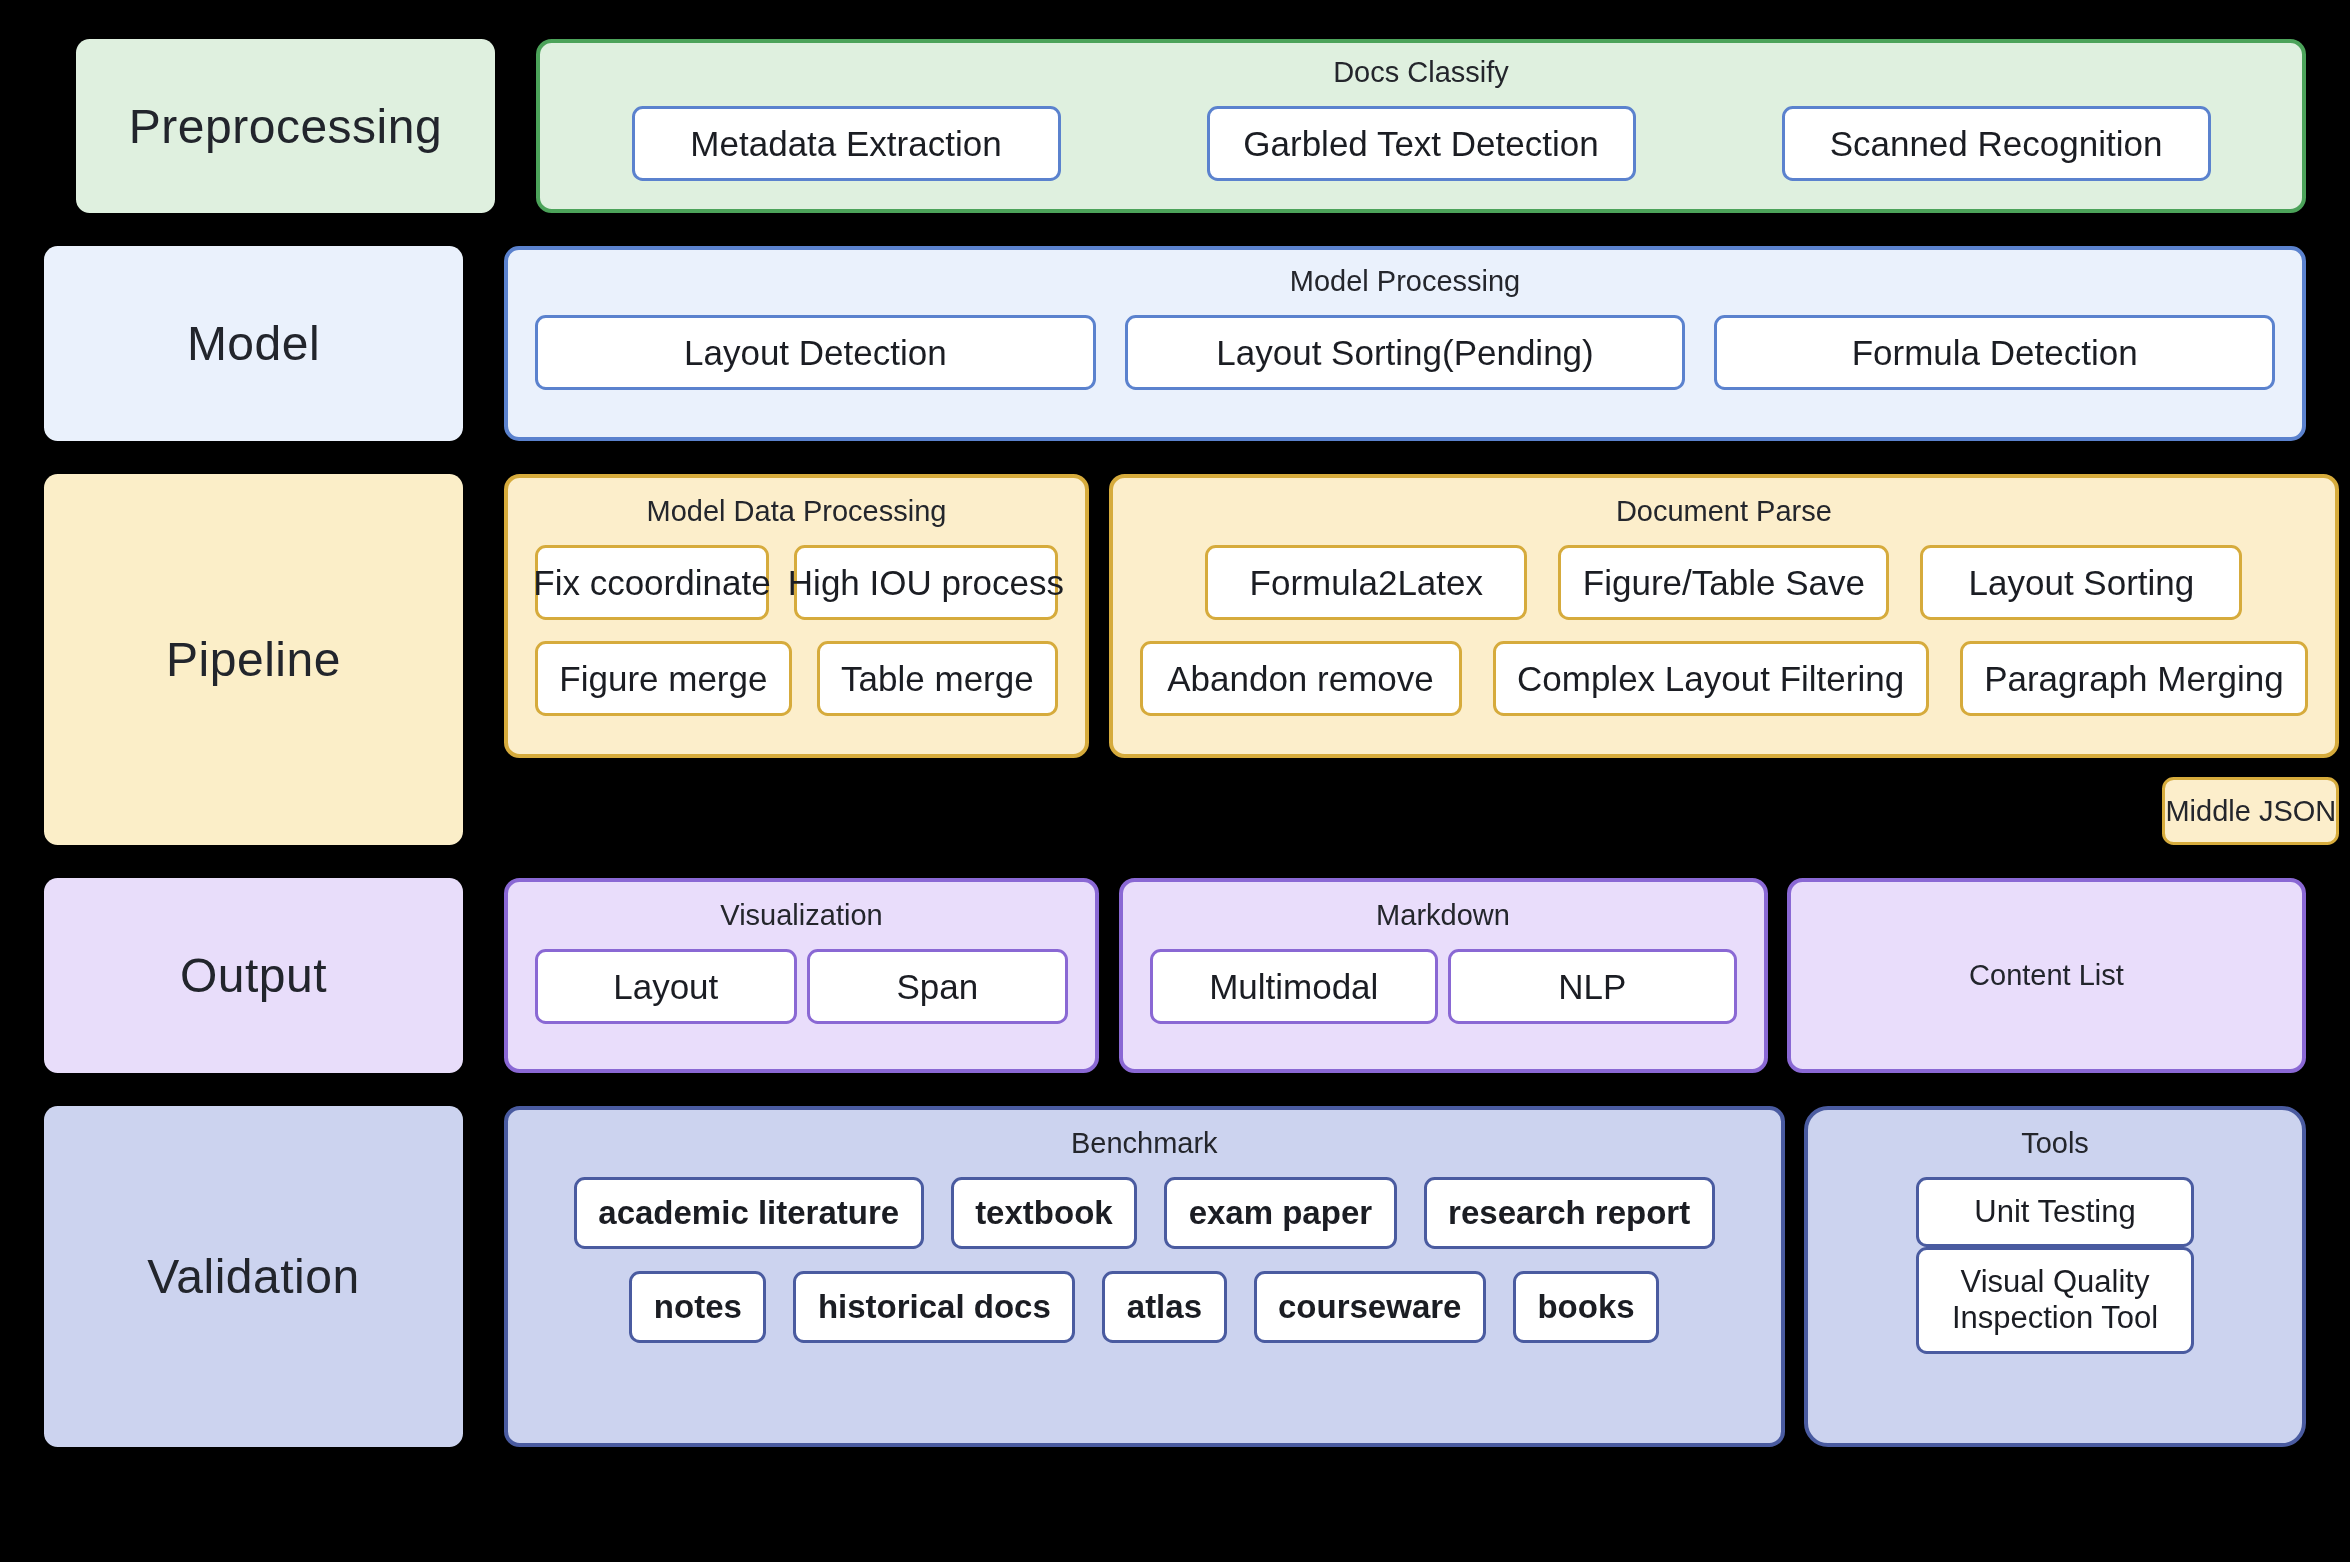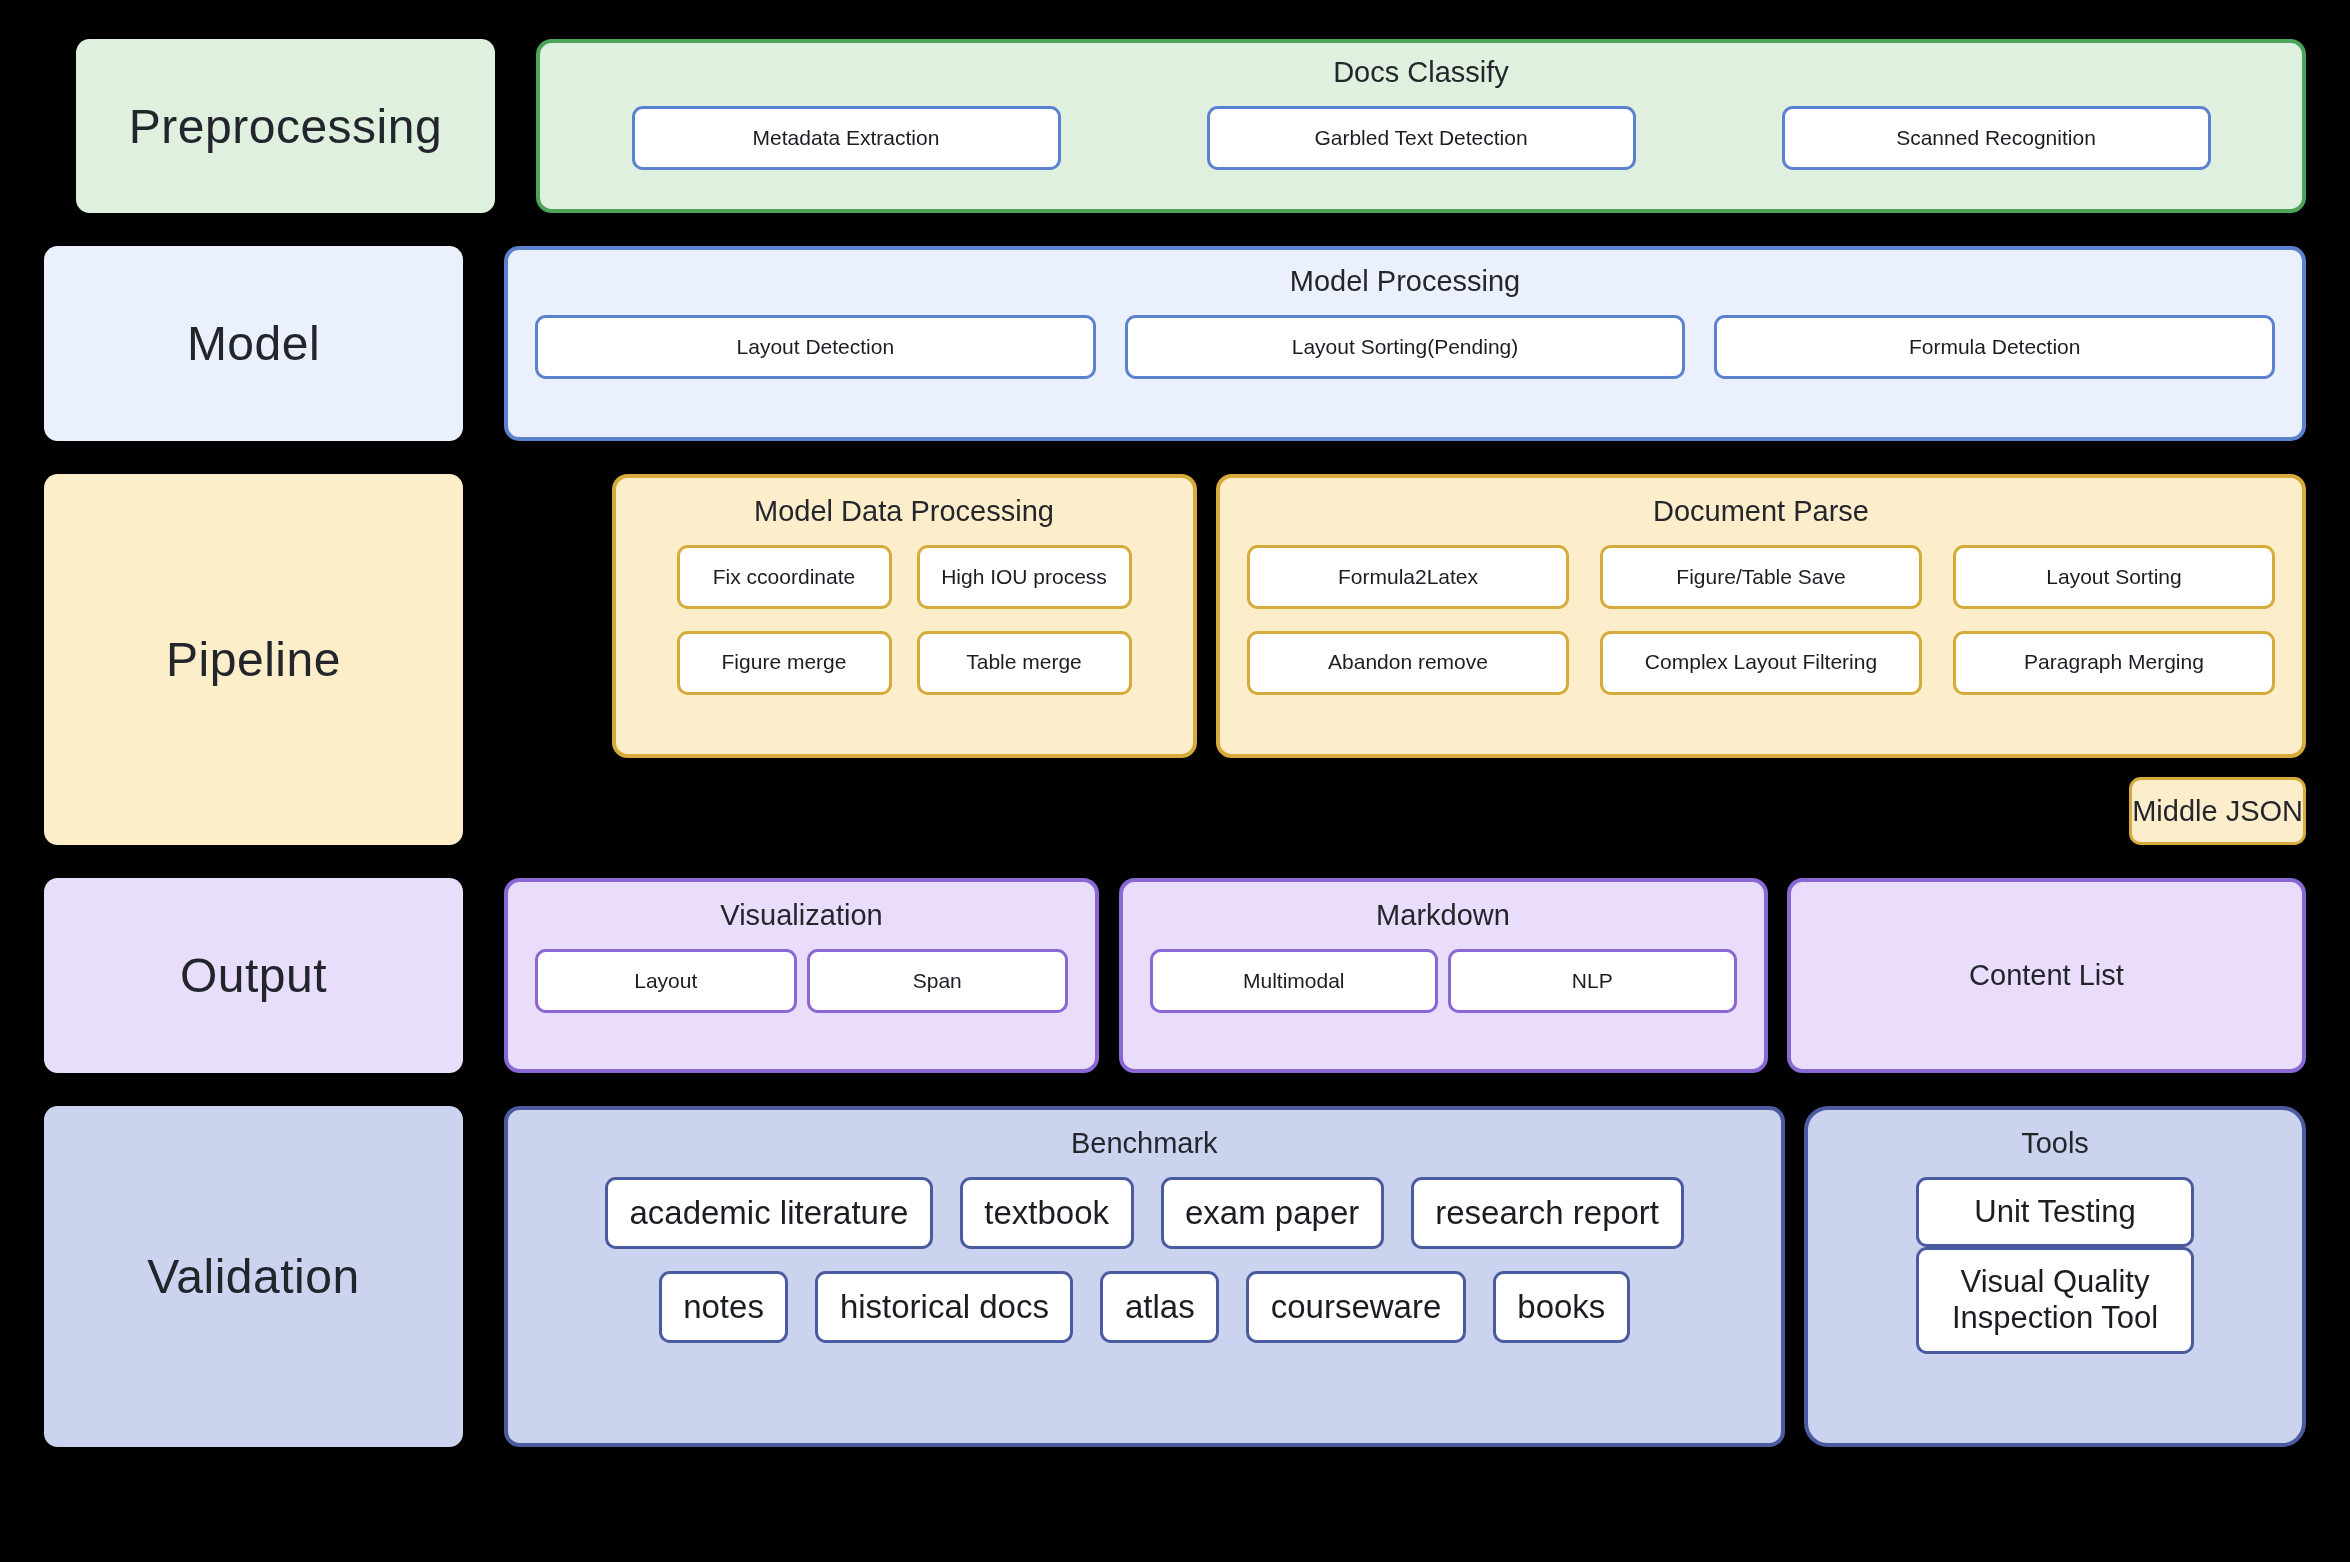--- a/index.html
+++ b/index.html
@@ -89,21 +89,21 @@
 
   .chip {
     background: #ffffff;
     border-width: 3.9px;
     border-style: solid;
     border-radius: 10.7px;
     display: flex;
     align-items: center;
     justify-content: center;
     text-align: center;
-    font-size: 21px;
+    font-size: 35px;
     line-height: 1.18;
     padding: 13.7px 21.5px;
     min-height: 64px;
     color: #1b1d23;
     white-space: nowrap;
   }
 
   
   .preprocessing .stage-label { background: #dff0df; margin-left: 32px; }
   .grp-green {
@@ -177,21 +177,21 @@
   }
 
   
   .validation .stage-label { background: #ccd3ef; }
   .grp-peri {
     background: #ccd3ef;
     border-color: #4a5ba0;
   }
   .grp-peri .chip { border-color: #4a5ba0; }
   .grp-benchmark { flex: 1; }
-  .grp-benchmark .chips { gap: 27px; }
+  .grp-benchmark .chips { gap: 27px; font-weight: bold; }
   .grp-benchmark .chip { font-size: 33px; }
   .grp-tools { width: 502px; flex: none; border-radius: 24px; }
   .grp-tools .chips { flex-direction: column; gap: 21.5px; align-items: center; }
   .grp-tools .chips + .chips { margin-top: 0; }
   .grp-tools .chip { font-size: 31px; width: 278px; white-space: normal; }
 
   
   .preprocessing { height: 174px; }
   .model         { height: 195px; }
   .pipeline      { height: 371px; }

